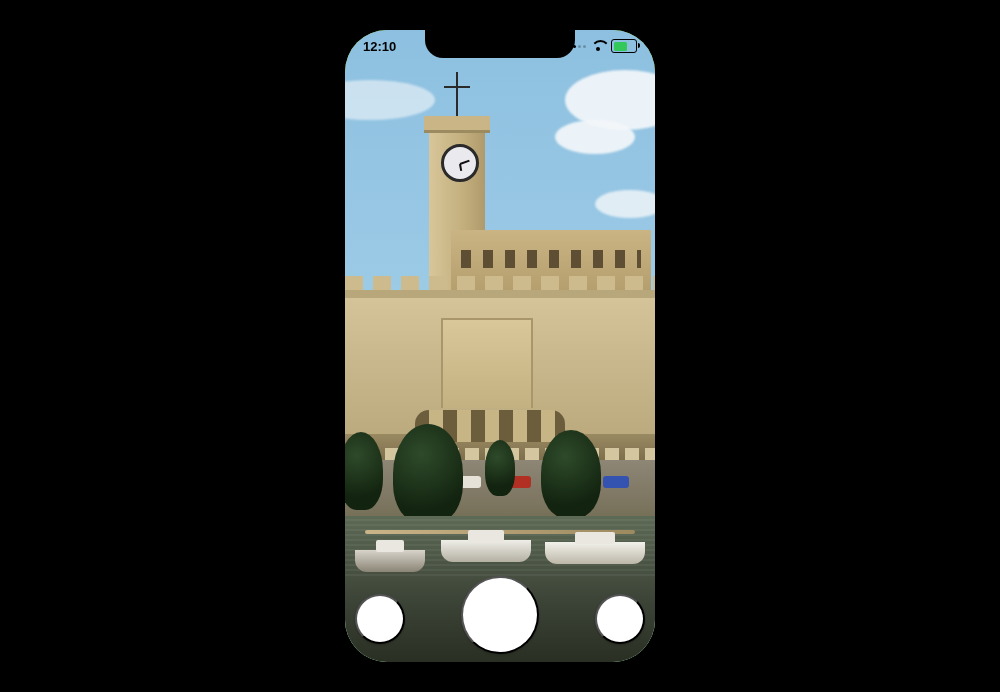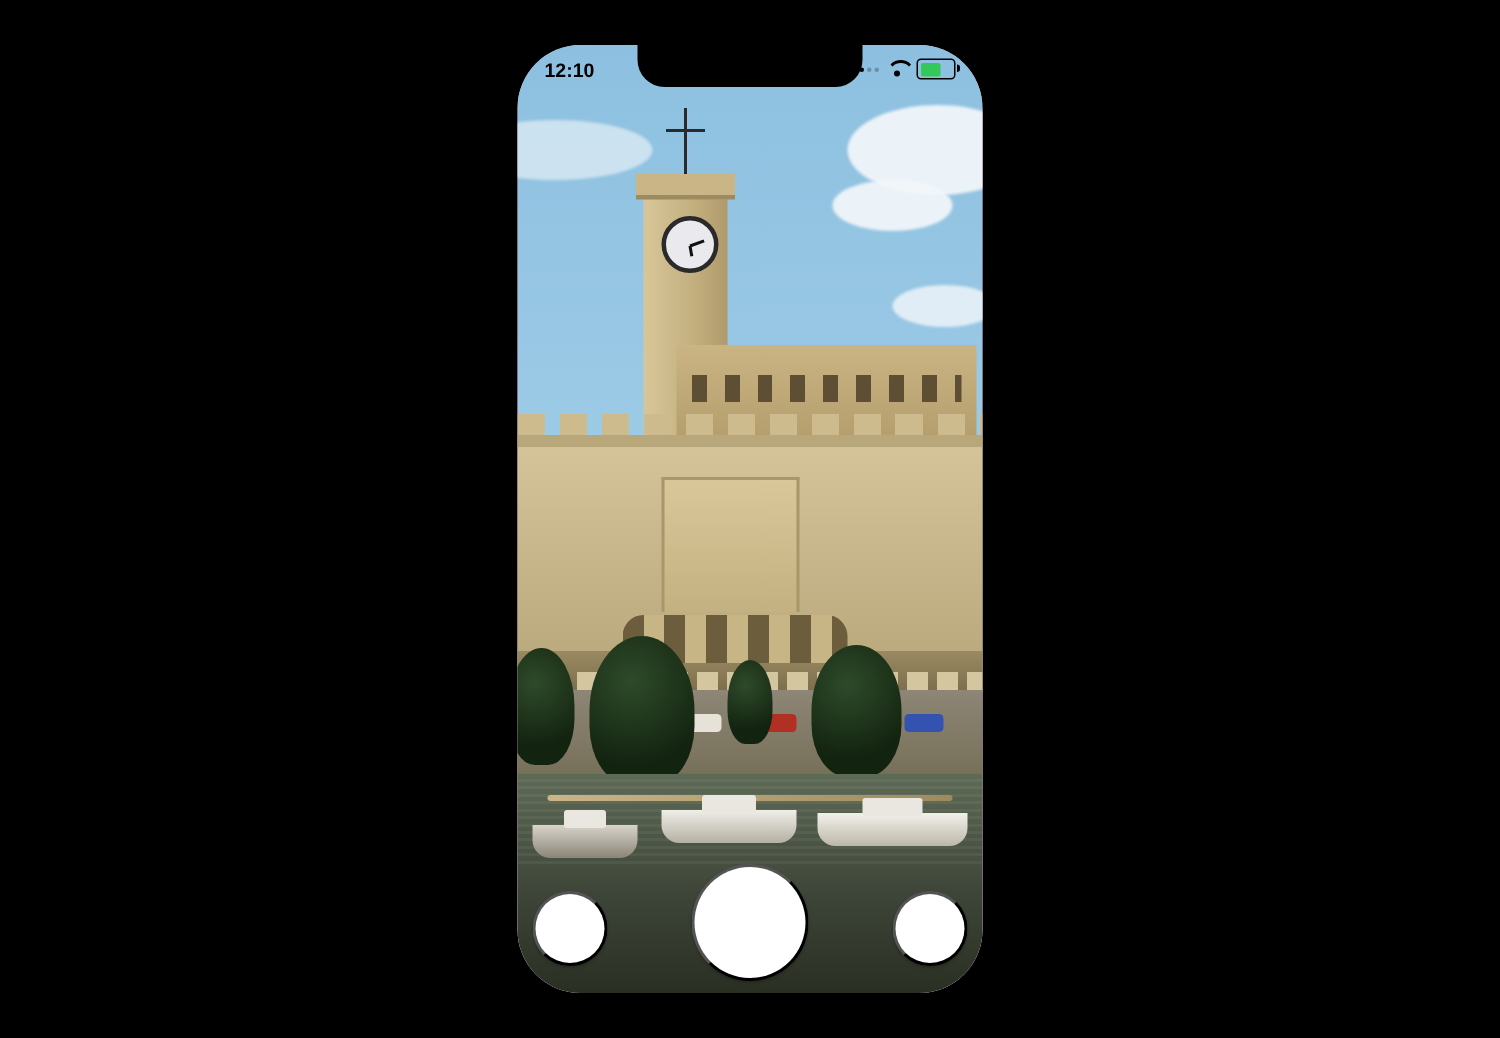--- a/index.html
+++ b/index.html
@@ -1,20 +1,20 @@
 <!DOCTYPE html>
 <html><head>
 <meta charset="utf-8">
 <style>
   html,body{margin:0;padding:0;width:1000px;height:692px;background:#000;overflow:hidden;font-family:-apple-system,Helvetica,Arial,sans-serif}
   .stage{position:relative;width:1000px;height:692px}
 
   .phone{
     position:absolute;left:345px;top:30px;width:310px;height:632px;
-    border-radius:42px;overflow:hidden;background:#f9a8d4;
+    border-radius:42px;overflow:hidden;background:#84cc16;
   }
 
   
   .viewfinder{position:absolute;inset:0;
     background:linear-gradient(#8dc0e0 0%,#97c7e4 30%,#9fcde7 48%,#a6d2ea 60%,#a0cde6 100%)}
   
   .cloud{position:absolute;background:#f3f7fa;border-radius:50%;filter:blur(1px);opacity:.92}
   .cloud.a{right:-30px;top:40px;width:120px;height:60px}
   .cloud.b{right:20px;top:90px;width:80px;height:34px}
   .cloud.c{right:-10px;top:160px;width:70px;height:28px;opacity:.8}

